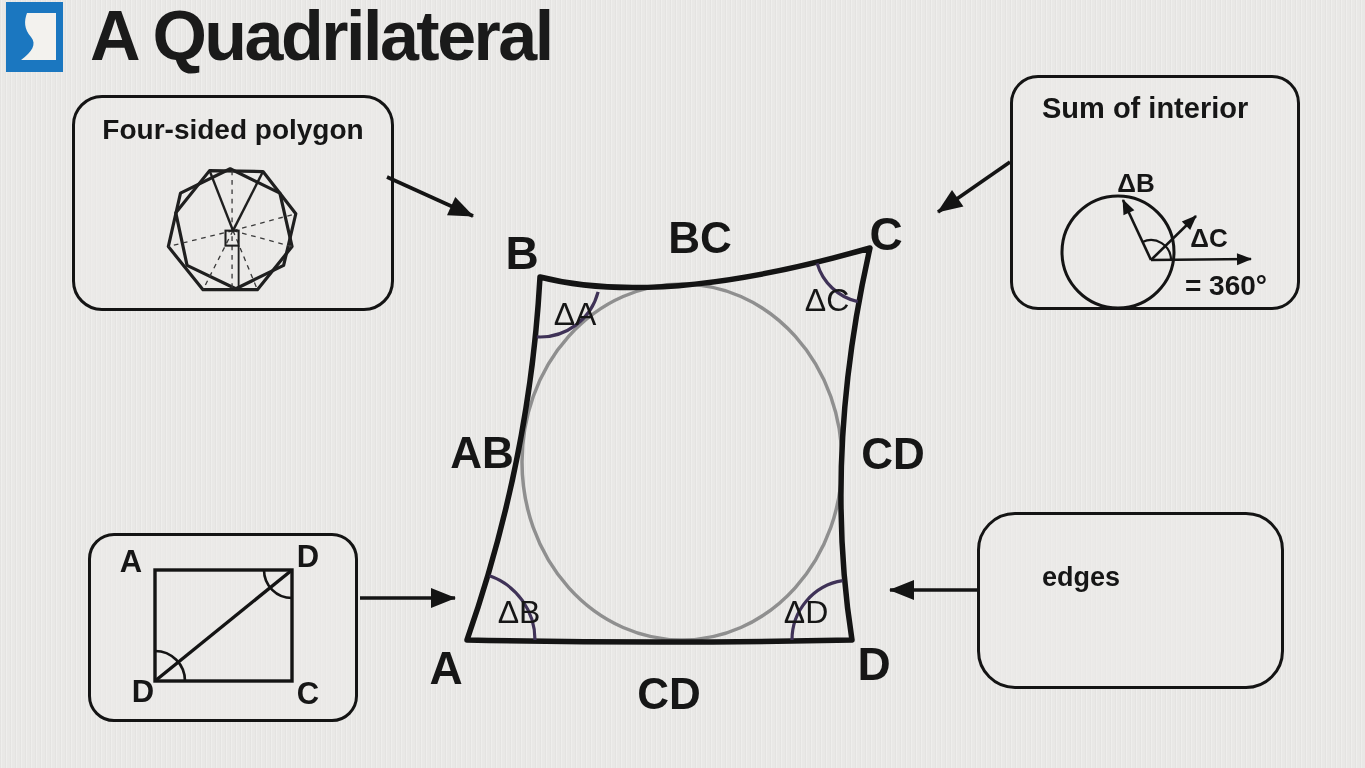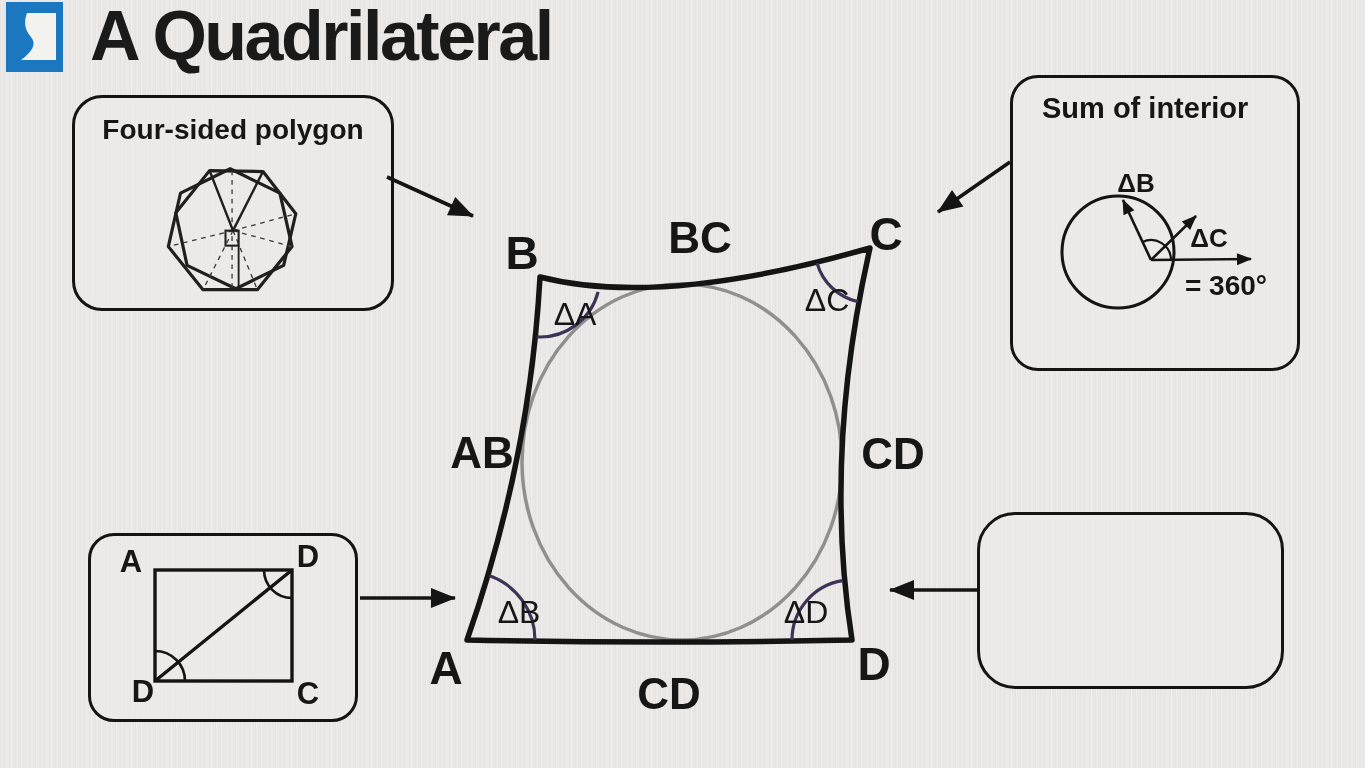--- a/index.html
+++ b/index.html
@@ -45,21 +45,21 @@
     left: 72px; top: 95px; width: 322px; height: 216px;
     border-radius: 30px;
   }
   .callout-top-left .label {
     margin-top: 16px; text-align: center;
     font-size: 28px; font-weight: bold;
   }
   .callout-top-left svg { display: block; margin: 4px auto 0 auto; }
 
   .callout-top-right {
-    left: 1010px; top: 75px; width: 290px; height: 296px;
+    left: 1010px; top: 75px; width: 290px; height: 235px;
     border-radius: 28px;
   }
   .callout-top-right .text-block {
     position: absolute; left: 29px; top: 12px;
     font-size: 29px; font-weight: bold; line-height: 36px;
     white-space: nowrap;
   }
   .callout-top-right svg { position: absolute; left: 26px; top: 86px; }
 
   .callout-bottom-left {
@@ -161,20 +161,21 @@
       </g>
       <text class="corner-lbl" x="40" y="36" text-anchor="middle">A</text>
       <text class="corner-lbl" x="217" y="31" text-anchor="middle">D</text>
       <text class="corner-lbl" x="52" y="166" text-anchor="middle">D</text>
       <text class="corner-lbl" x="217" y="168" text-anchor="middle">C</text>
     </svg>
   </div>
 
   <div class="callout callout-bottom-right">
     <div class="text-block">
+      <div class="line2">edges</div>
     </div>
   </div>
 
   <svg class="figure-layer" viewBox="0 0 1365 768">
     <defs>
       <marker id="arw" markerUnits="userSpaceOnUse" markerWidth="28" markerHeight="22" refX="25" refY="11" orient="auto">
         <path d="M1,1 L26,11 L1,21 Z" fill="#141414"></path>
       </marker>
     </defs>
 

